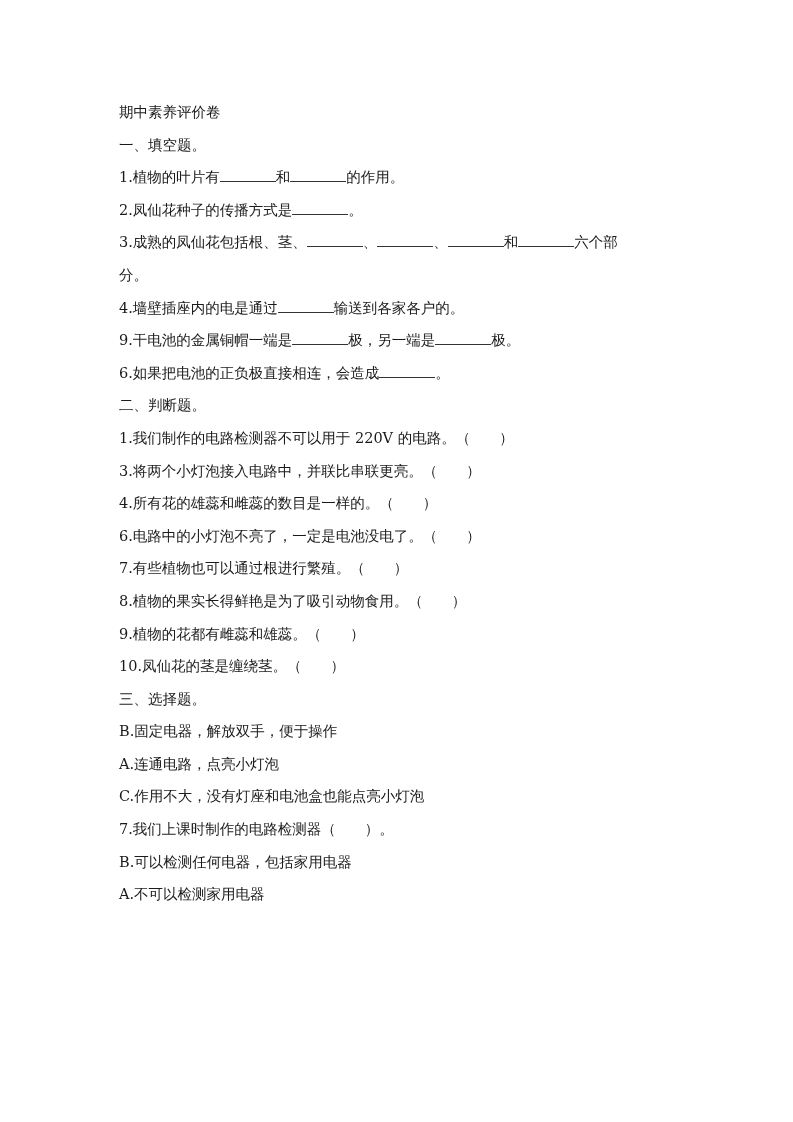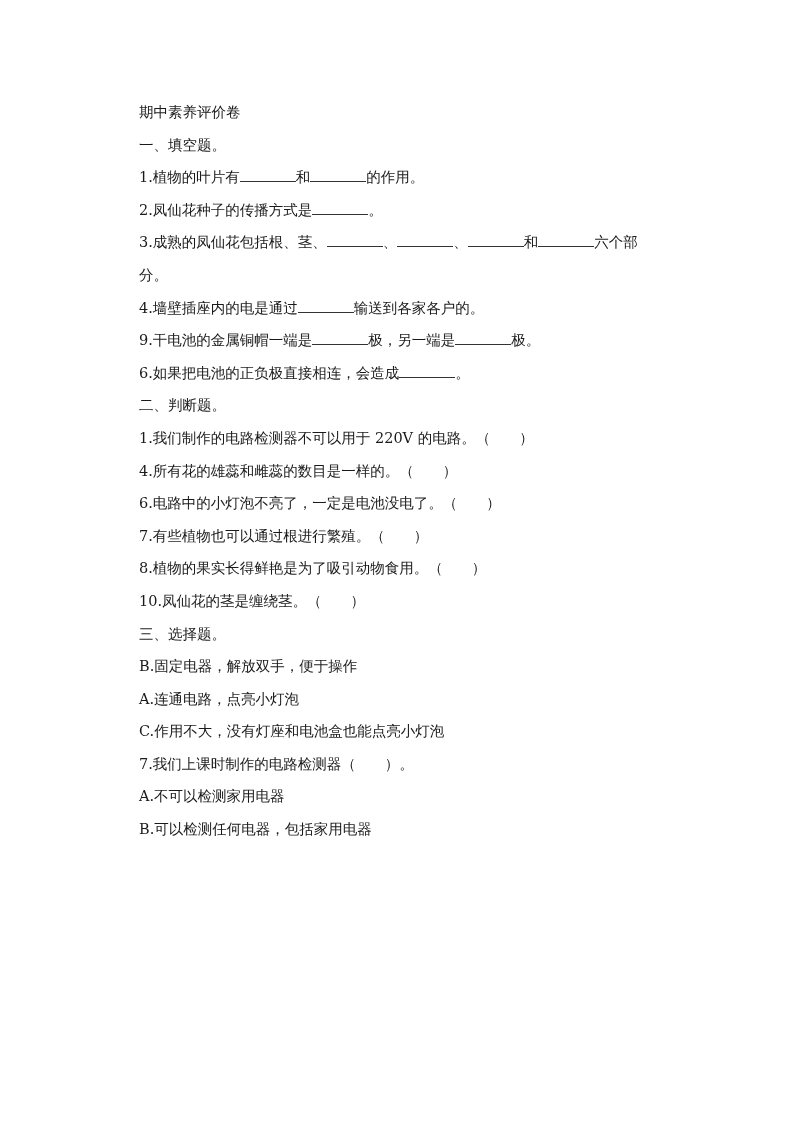--- a/index.html
+++ b/index.html
@@ -1,19 +1,19 @@
 <!DOCTYPE html>
 <html><head>
   <meta charset="utf-8">
   <style>
     html, body { margin: 0; padding: 0; background: #ffffff; }
     body { width: 793px; height: 1122px; position: relative; overflow: hidden;
            font-family: "DejaVu Serif", "Liberation Serif", serif; color: #1a1a1a; }
     .page { position: absolute; left: 119px; top: 101px; width: 560px; }
-    .line { height: 32.6px; line-height: 22px; font-size: 14.5px; white-space: nowrap; margin-left: 20px; }
+    .line { height: 32.6px; line-height: 22px; font-size: 14.5px; white-space: nowrap; }
     .blank { display: inline-block; width: 56px; border-bottom: 1px solid #333; height: 15px; vertical-align: baseline; }
   </style>
 </head>
 <body>
 
 <div class="page">
   <div class="line">期中素养评价卷</div>
 
   <div class="line">一、填空题。</div>
 
@@ -37,26 +37,28 @@
   <div class="line">
     <span>9.干电池的金属铜帽一端是</span><span class="blank"></span><span>极，另一端是</span><span class="blank"></span><span>极。</span>
   </div>
 
   <div class="line">
     <span>6.如果把电池的正负极直接相连，会造成</span><span class="blank"></span><span>。</span>
   </div>
 
   <div class="line">二、判断题。</div>
   <div class="line">1.我们制作的电路检测器不可以用于 220V 的电路。（　　）</div>
+  <div class="line">3.将两个小灯泡接入电路中，并联比串联更亮。（　　）</div>
   <div class="line">4.所有花的雄蕊和雌蕊的数目是一样的。（　　）</div>
   <div class="line">6.电路中的小灯泡不亮了，一定是电池没电了。（　　）</div>
   <div class="line">7.有些植物也可以通过根进行繁殖。（　　）</div>
   <div class="line">8.植物的果实长得鲜艳是为了吸引动物食用。（　　）</div>
+  <div class="line">9.植物的花都有雌蕊和雄蕊。（　　）</div>
   <div class="line">10.凤仙花的茎是缠绕茎。（　　）</div>
 
   <div class="line">三、选择题。</div>
   <div class="line">B.固定电器，解放双手，便于操作</div>
   <div class="line">A.连通电路，点亮小灯泡</div>
   <div class="line">C.作用不大，没有灯座和电池盒也能点亮小灯泡</div>
   <div class="line">7.我们上课时制作的电路检测器（　　）。</div>
+  <div class="line">B.可以检测任何电器，包括家用电器</div>
   <div class="line">A.不可以检测家用电器</div>
-  <div class="line">B.可以检测任何电器，包括家用电器</div>
 </div>
 
 </body></html>

